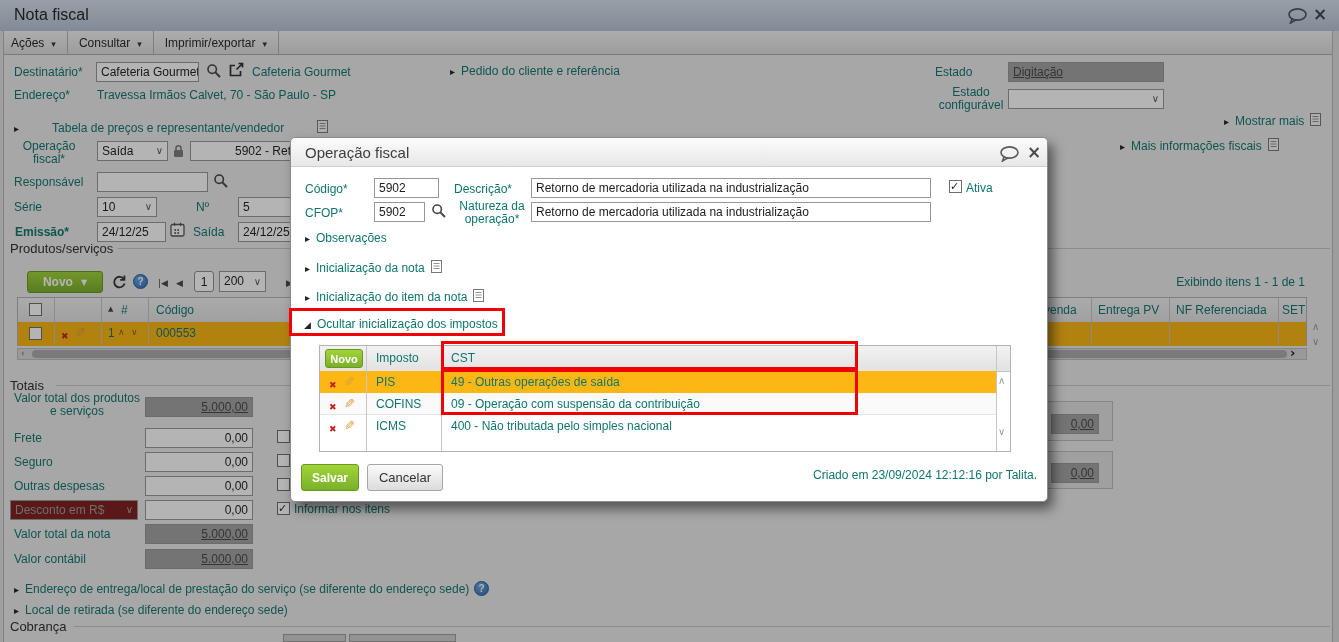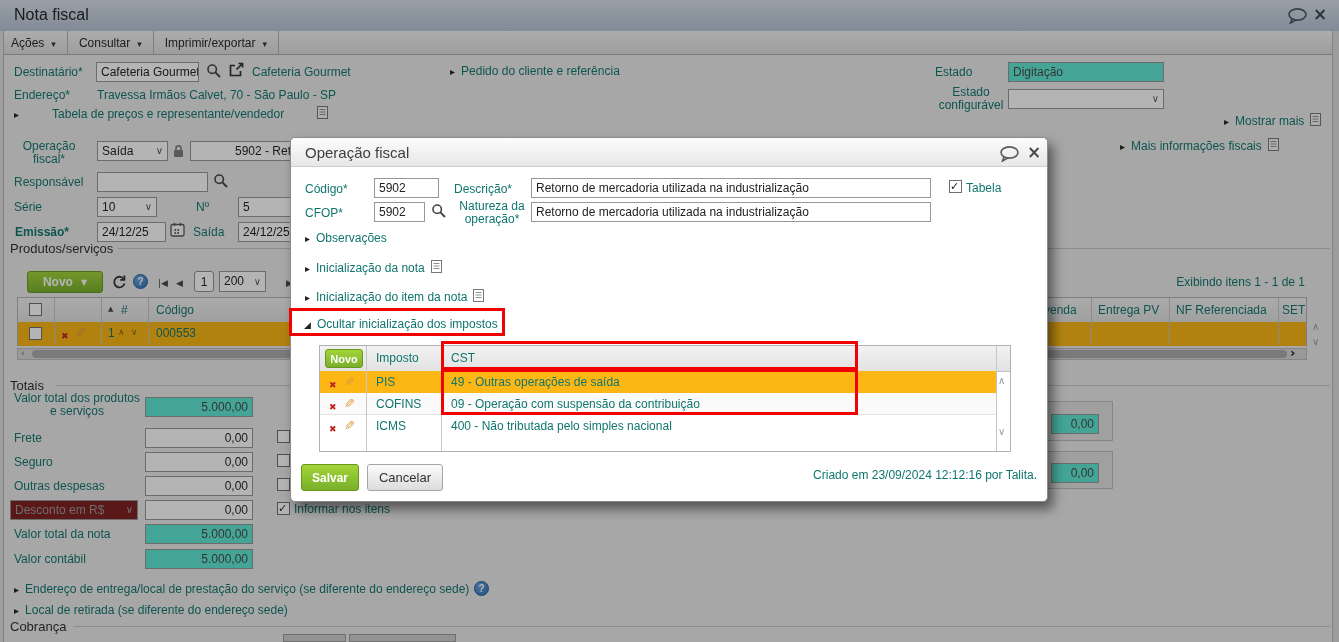--- a/index.html
+++ b/index.html
@@ -4,21 +4,21 @@
 <style>
   html,body{margin:0;padding:0;background:#888;}
   .screen{position:relative;width:1339px;height:642px;overflow:hidden;background:#ececec;
           font-family:"Liberation Sans",sans-serif;font-size:12px;color:#222;}
   .ab{position:absolute;}
   .g{font-family:"DejaVu Sans",sans-serif;}
   .lbl{font-size:12px;color:#0f766e;line-height:13px;white-space:nowrap;}
   .wrap{white-space:normal;text-align:center;}
   .inp{position:absolute;box-sizing:border-box;height:20px;border:1px solid #979797;background:#fff;
        padding:2px 4px 0 4px;font-size:12px;color:#222;white-space:nowrap;overflow:hidden;}
-  .ro{background:#5eead4;color:#474747;}
+  .ro{background:#a3a3a3;color:#474747;text-decoration:underline;}
   .rt{text-align:right;}
   .sel{padding-right:14px;}
   .selcar{position:absolute;right:4px;top:3px;font-size:10px;color:#555;}
   .selcar::before{content:"∨";font-family:"DejaVu Sans",sans-serif;}
   .cb{position:absolute;width:13px;height:13px;box-sizing:border-box;border:1px solid #6e6e6e;background:#fff;}
   .cb.on::after{content:"✓";font:bold 11px "DejaVu Sans",sans-serif;color:#222;position:absolute;left:0px;top:-1px;}
   .toggle{display:inline-flex;align-items:center;gap:6px;white-space:nowrap;}
   .tri::before{content:"▸";font-family:"DejaVu Sans",sans-serif;font-size:10px;color:#222;}
   .trise::before{content:"◢";font-family:"DejaVu Sans",sans-serif;font-size:9px;color:#222;}
   .fline{position:absolute;border-top:1px solid #c6c6c6;height:0;}
@@ -106,21 +106,21 @@
     <span class="ab lbl" style="left:252px;top:66px;">Cafeteria Gourmet</span>
 
     <div class="ab toggle" style="left:450px;top:64px;">
       <span class="tri"></span>
       <span class="lbl">Pedido do cliente e referência</span>
     </div>
 
     <span class="ab lbl" style="left:14px;top:89px;">Endereço*</span>
     <span class="ab lbl" style="left:97px;top:89px;">Travessa Irmãos Calvet, 70 - São Paulo - SP</span>
 
-    <div class="ab toggle" style="left:14px;top:106px;gap:33px;">
+    <div class="ab toggle" style="left:14px;top:120px;gap:33px;">
       <span class="tri"></span>
       <span class="lbl">Tabela de preços e representante/vendedor</span>
       <span><svg width="11" height="13">
             <rect x="0.5" y="0.5" width="10" height="12" fill="#f6f6f6" stroke="#787878"></rect>
             <line x1="2.5" y1="3.5" x2="8.5" y2="3.5" stroke="#909090"></line>
             <line x1="2.5" y1="6" x2="8.5" y2="6" stroke="#909090"></line>
             <line x1="2.5" y1="8.5" x2="8.5" y2="8.5" stroke="#909090"></line>
           </svg></span>
     </div>
 
@@ -312,21 +312,21 @@
           </svg>
       </span>
       <span class="ab g" style="left:736px;top:4px;font-size:17px;font-weight:bold;color:#4a4a4a;">×</span>
     </div>
 
     <span class="ab lbl" style="left:14px;top:45px;">Código*</span>
     <div class="inp" style="left:83px;top:40px;width:65px;">5902</div>
     <span class="ab lbl" style="left:163px;top:45px;">Descrição*</span>
     <div class="inp" style="left:240px;top:40px;width:400px;">Retorno de mercadoria utilizada na industrialização</div>
     <div class="cb on" style="left:658px;top:42px;"></div>
-    <span class="ab lbl" style="left:675px;top:44px;">Tabela</span>
+    <span class="ab lbl" style="left:675px;top:44px;">Ativa</span>
 
     <span class="ab lbl" style="left:14px;top:69px;">CFOP*</span>
     <div class="inp" style="left:83px;top:64px;width:51px;">5902</div>
     <span class="ab" style="left:140px;top:65px;">
       <svg width="16" height="16">
           <circle cx="6.2" cy="6.2" r="4.2" fill="none" stroke="#454545" stroke-width="1.6"></circle>
           <line x1="9.4" y1="9.4" x2="14" y2="14" stroke="#454545" stroke-width="2"></line>
         </svg>
     </span>
     <span class="ab lbl wrap" style="left:163px;top:62px;width:76px;">Natureza da operação*</span>

